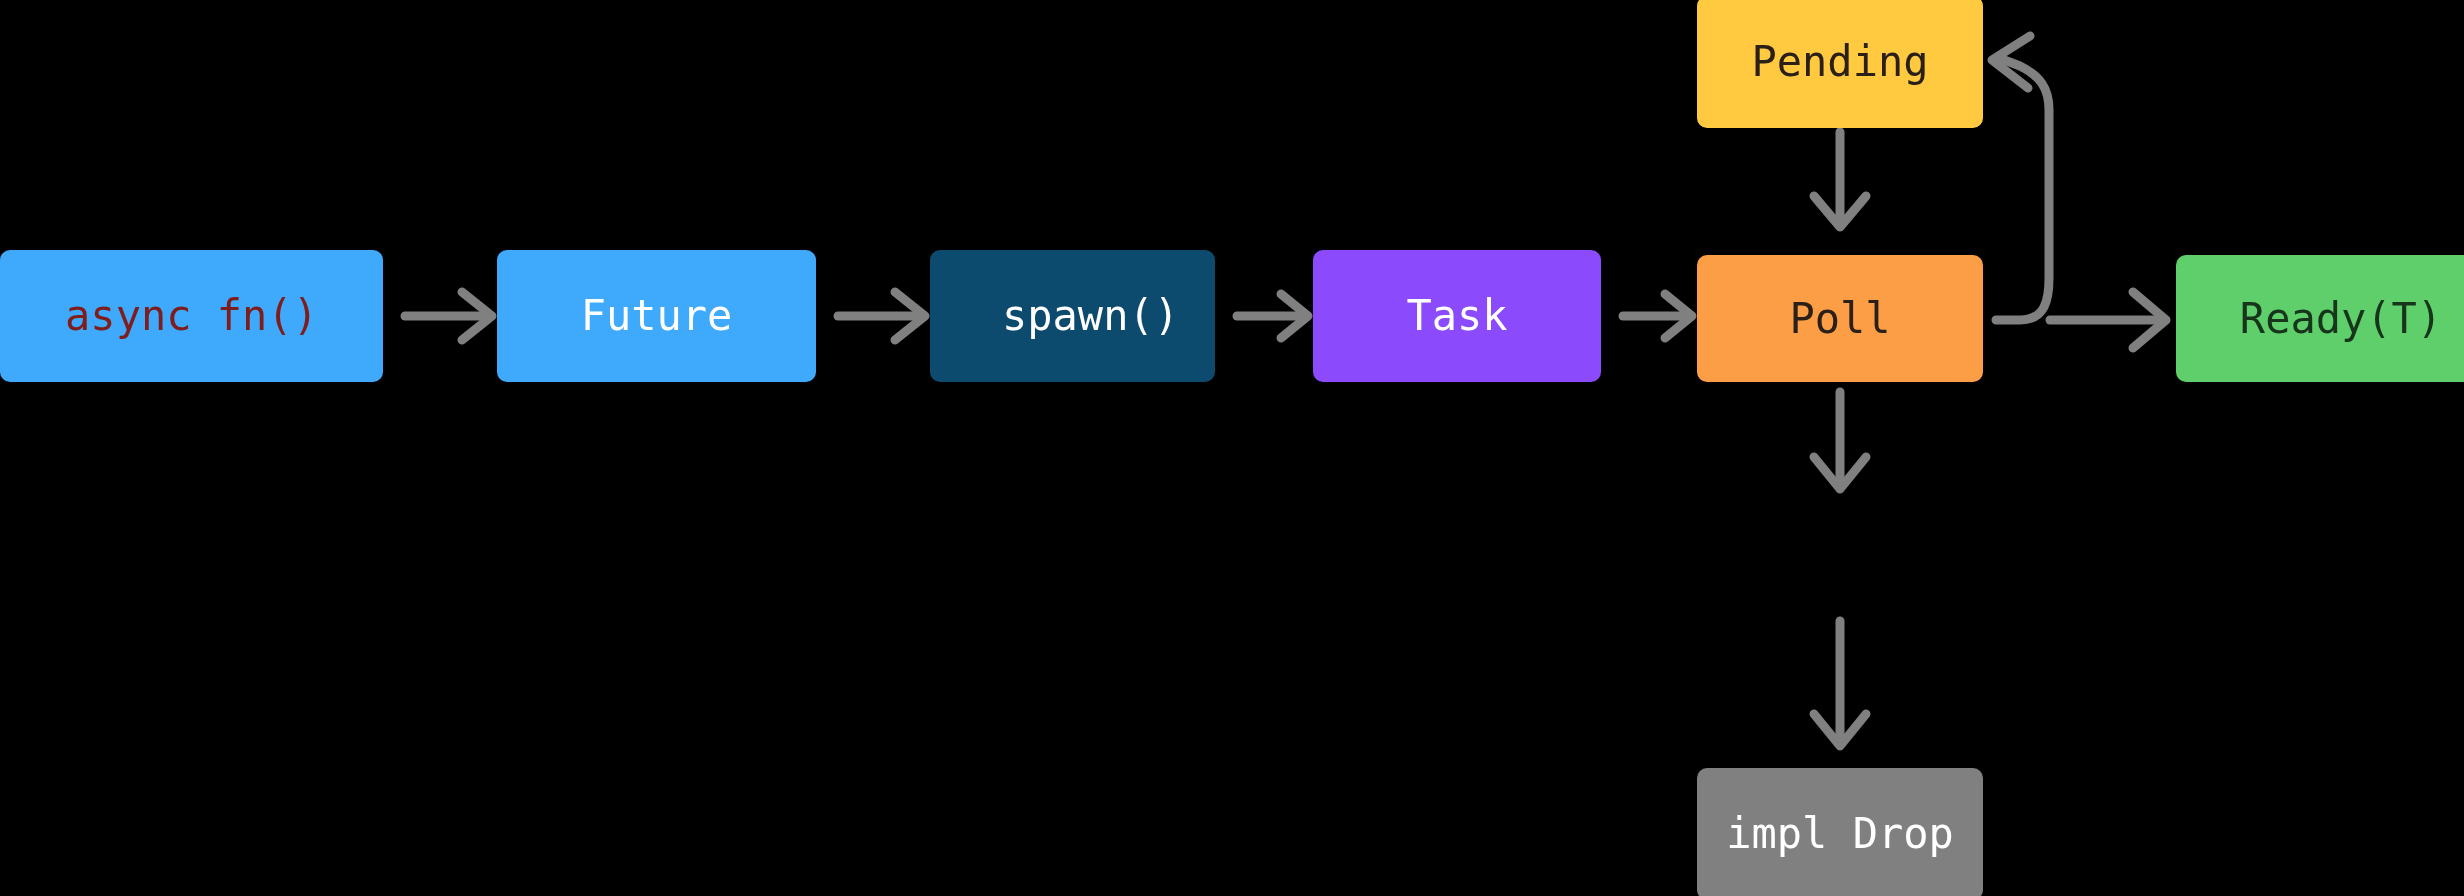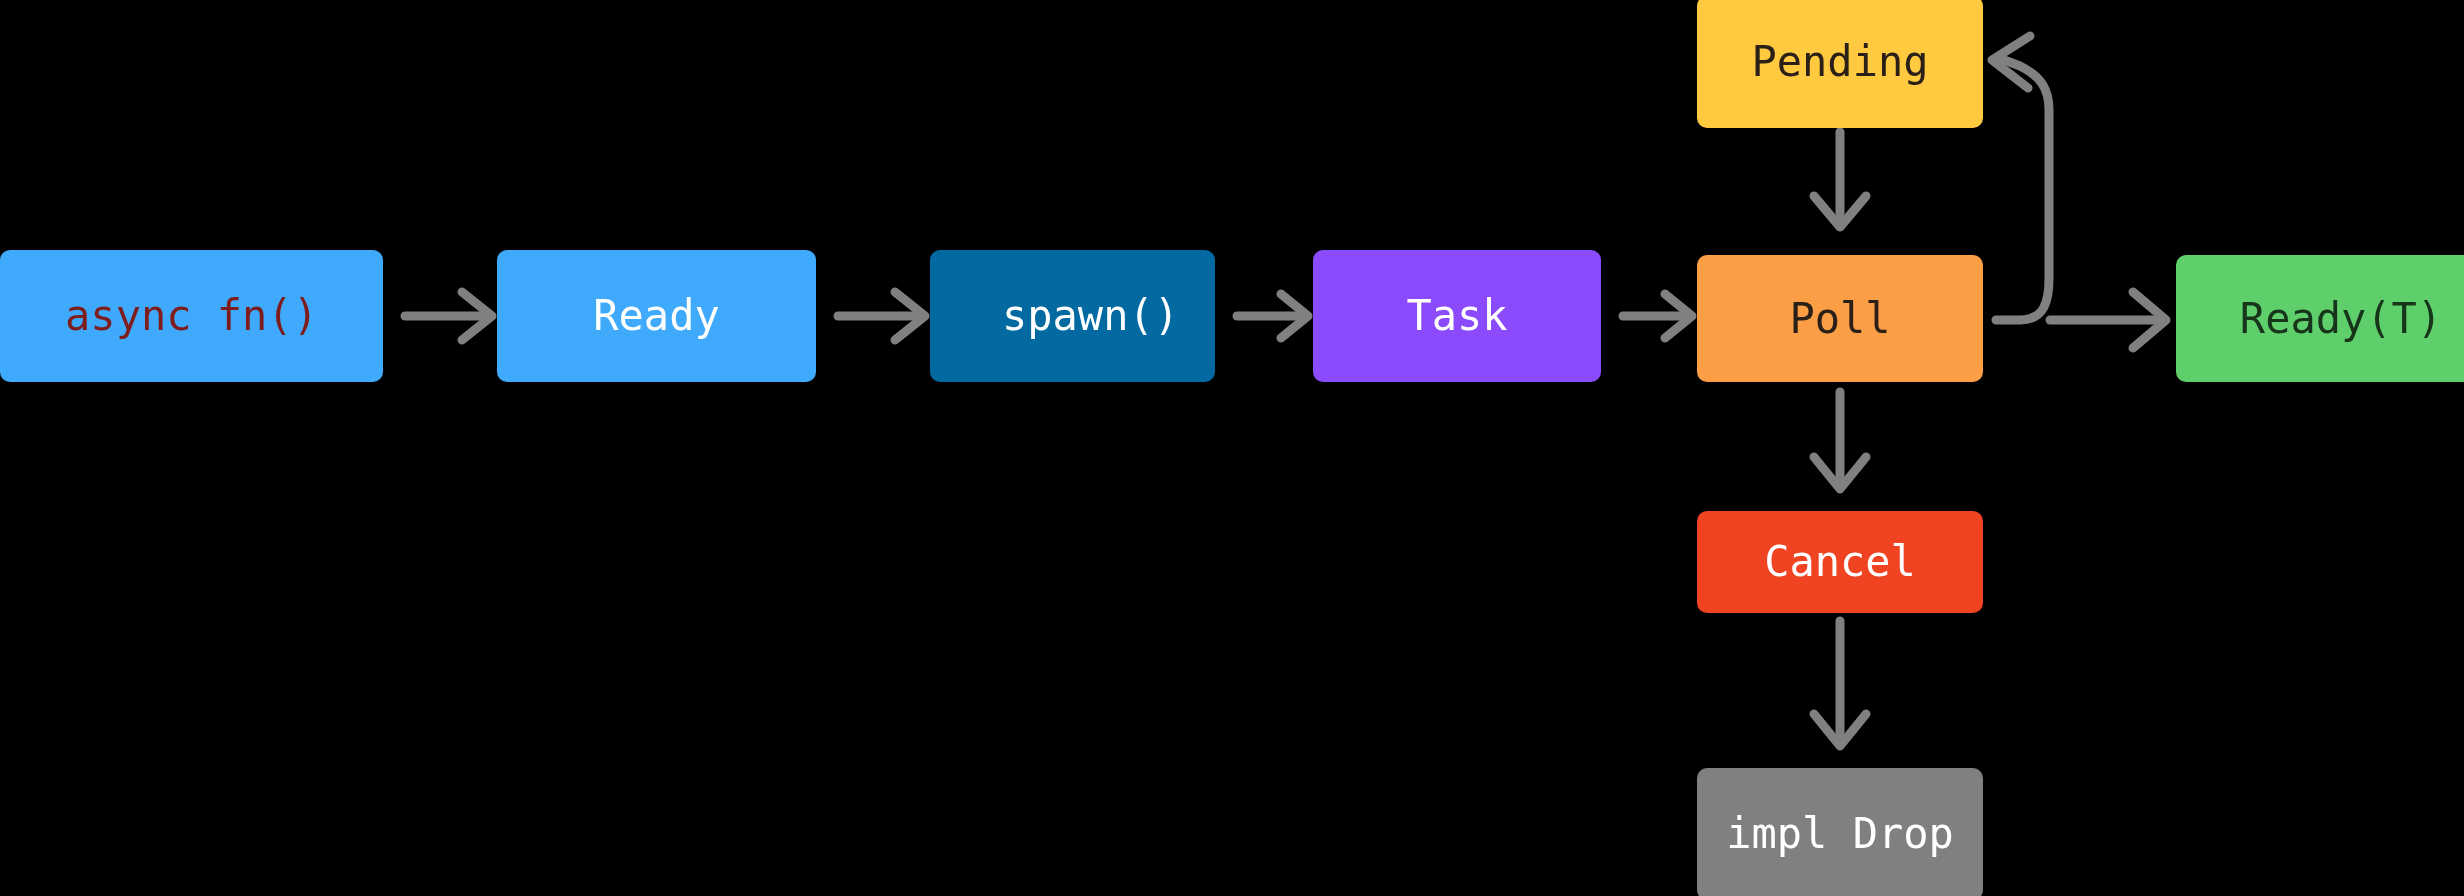--- a/index.html
+++ b/index.html
@@ -101,29 +101,28 @@
     </g>
 
     <g>
       <path class="edge-line" d="M 1840 621 L 1840 740"></path>
       <path class="edge-head" d="M 1814 714 L 1840 746 L 1866 714"></path>
     </g>
   </svg>
 
   <div class="node" style="left:0px; top:250px; width:383px; height:132px; background:#3FA9FC; color:#7f1d1d;">async fn()</div>
 
-  <div class="node" style="left:497px; top:250px; width:319px; height:132px; background:#3FA9FC; color:#FFFFFF;">Ready</div>
+  <div class="node" style="left:497px; top:250px; width:319px; height:132px; background:#3FA9FC; color:#FFFFFF;">Future</div>
 
-  <div class="node" style="left:930px; top:250px; width:285px; height:132px; background:#0369a1; color:#FFFFFF;padding-left:36px;">spawn()</div>
+  <div class="node" style="left:930px; top:250px; width:285px; height:132px; background:#0c4a6e; color:#FFFFFF;padding-left:36px;">spawn()</div>
 
   <div class="node" style="left:1313px; top:250px; width:288px; height:132px; background:#8B4AFC; color:#FFFFFF;">Task</div>
 
   <div class="node" style="left:1697px; top:255px; width:286px; height:127px; background:#FC9E46; color:#2B2018;">Poll</div>
 
   <div class="node" style="left:1697px; top:-4px; width:286px; height:132px; background:#FFC940; color:#2B2018;">Pending</div>
 
   <div class="node" style="left:2176px; top:255px; width:330px; height:127px; background:#5FCF6B; color:#16351B;">Ready(T)</div>
 
-  <div class="node" style="left:1697px; top:511px; width:286px; height:102px; background:#EF4322; color:#FFFFFF;">Cancel</div>
 
   <div class="node" style="left:1697px; top:768px; width:286px; height:132px; background:#808080; color:#FFFFFF;">impl Drop</div>
 
 </div>
 
 </body></html>

